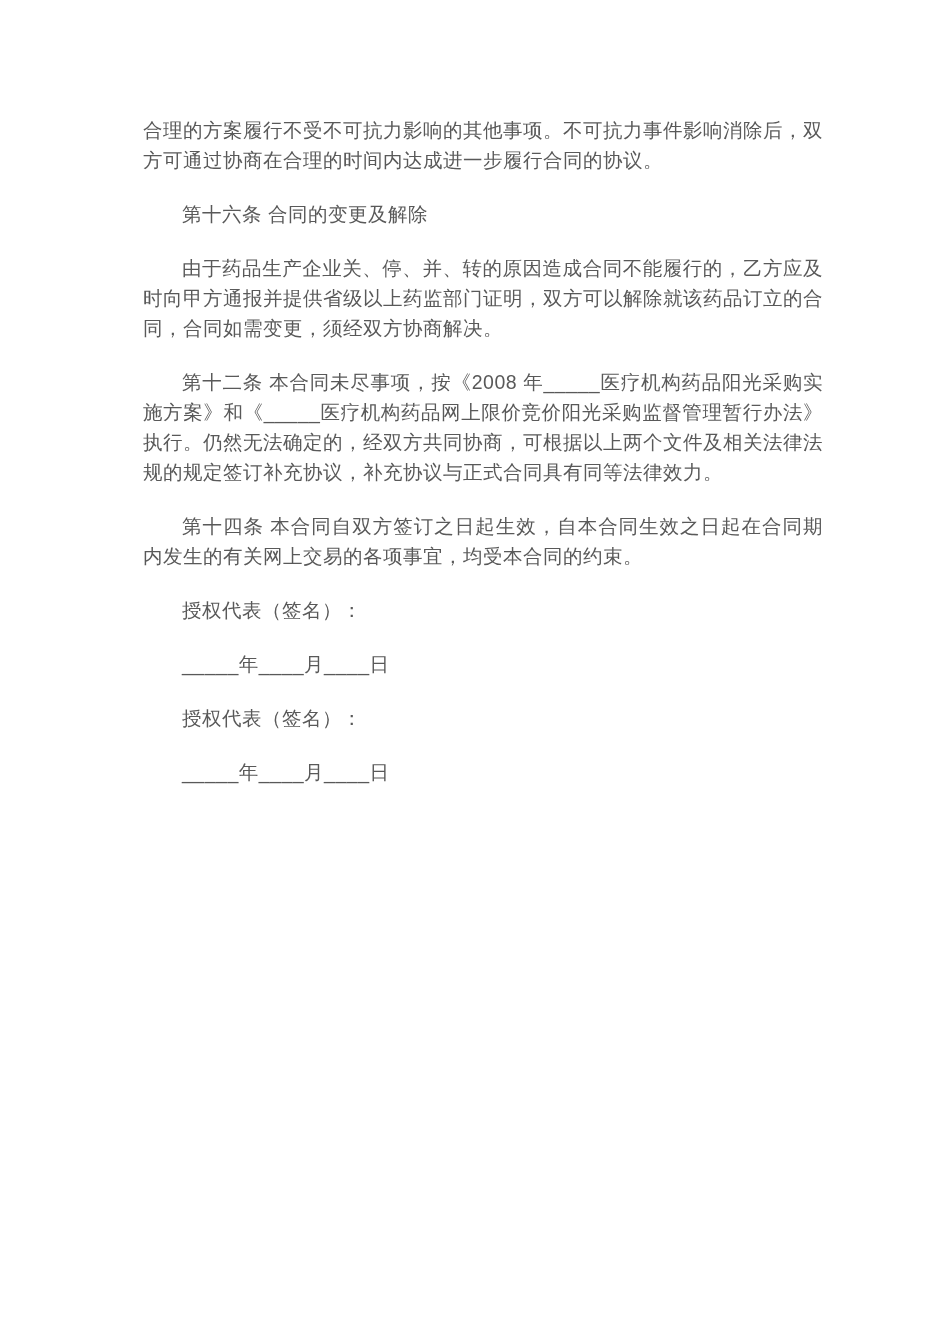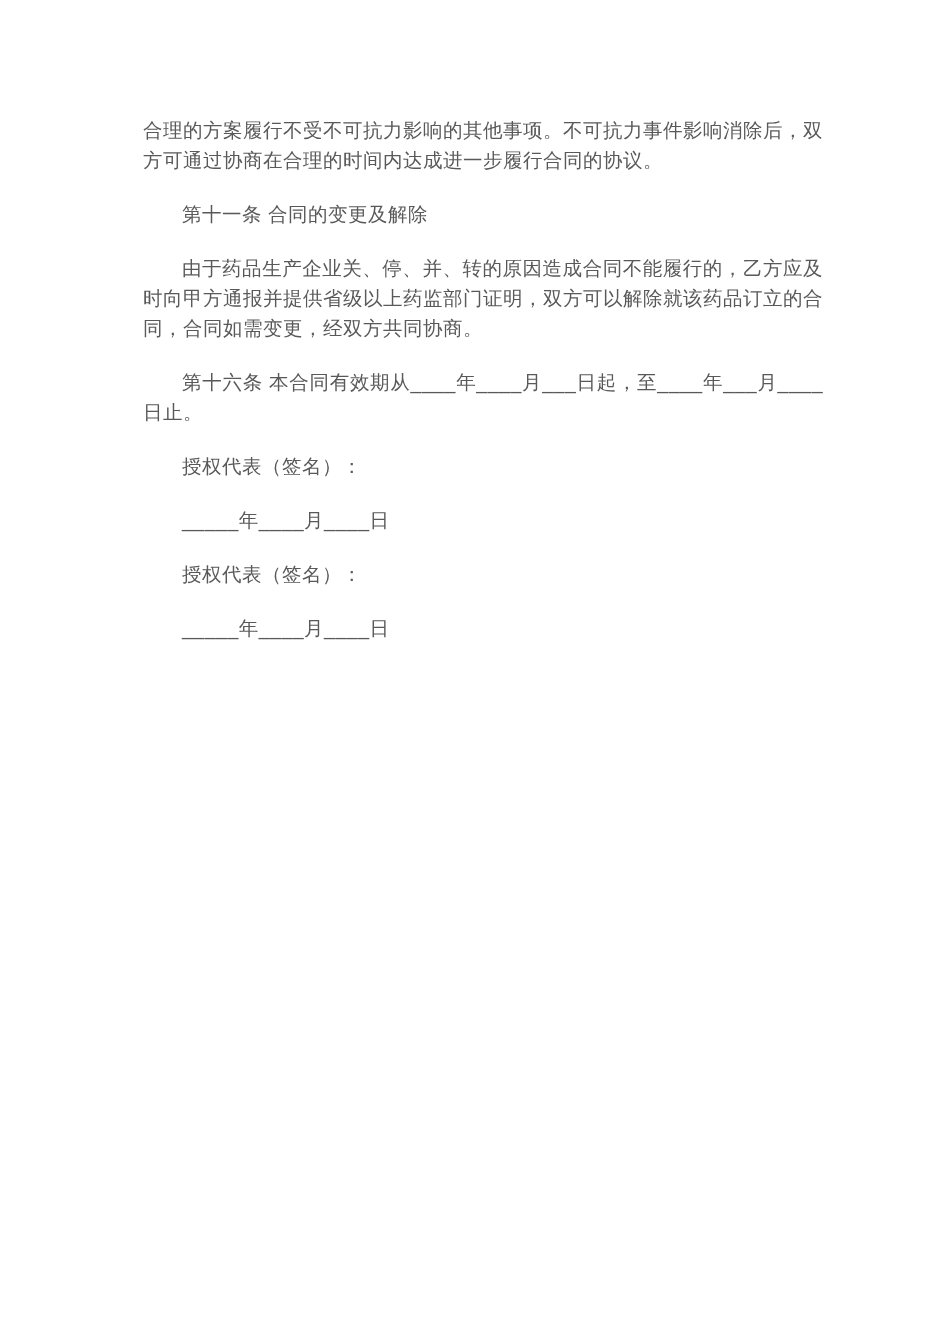--- a/index.html
+++ b/index.html
@@ -40,21 +40,22 @@
   .doc-body p.no-indent {
     text-indent: 0;
   }
 </style>
 </head>
 <body>
 
 <div class="doc-page">
   <div class="doc-body">
     <p class="no-indent">合理的方案履行不受不可抗力影响的其他事项。不可抗力事件影响消除后，双方可通过协商在合理的时间内达成进一步履行合同的协议。</p>
-    <p>第十一条 合同的变更及解除</p>
-    <p>由于药品生产企业关、停、并、转的原因造成合同不能履行的，乙方应及时向甲方通报并提供省级以上药监部门证明，双方可以解除就该药品订立的合同，合同如需变更，经双方共同协商。</p>
-    <p>第十六条 本合同有效期从____年____月___日起，至____年___月____日止。</p>
+    <p>第十六条 合同的变更及解除</p>
+    <p>由于药品生产企业关、停、并、转的原因造成合同不能履行的，乙方应及时向甲方通报并提供省级以上药监部门证明，双方可以解除就该药品订立的合同，合同如需变更，须经双方协商解决。</p>
+    <p>第十二条 本合同未尽事项，按《2008 年_____医疗机构药品阳光采购实施方案》和《_____医疗机构药品网上限价竞价阳光采购监督管理暂行办法》执行。仍然无法确定的，经双方共同协商，可根据以上两个文件及相关法律法规的规定签订补充协议，补充协议与正式合同具有同等法律效力。</p>
+    <p>第十四条 本合同自双方签订之日起生效，自本合同生效之日起在合同期内发生的有关网上交易的各项事宜，均受本合同的约束。</p>
     <p>授权代表（签名）：</p>
     <p>_____年____月____日</p>
     <p>授权代表（签名）：</p>
     <p>_____年____月____日</p>
   </div>
 </div>
 
 </body></html>

